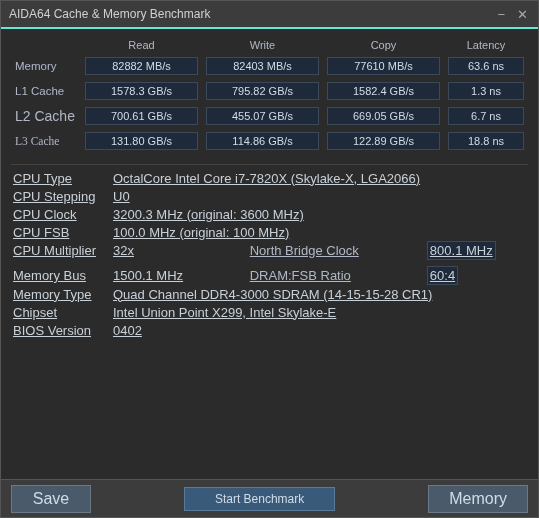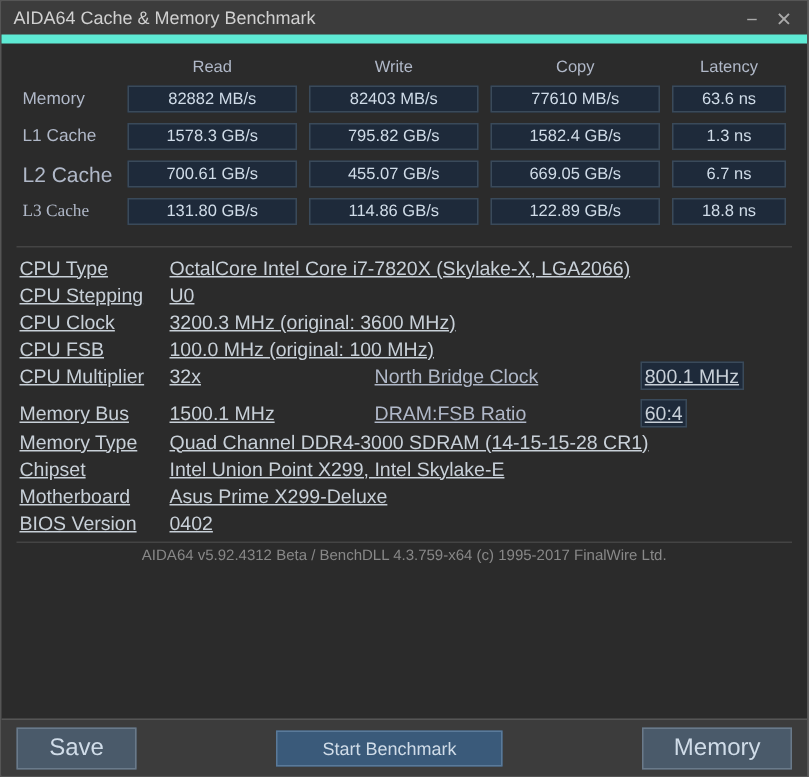--- a/index.html
+++ b/index.html
@@ -20,21 +20,21 @@
       border: 1px solid #555;
       display: flex;
       flex-direction: column;
     }
     .titlebar {
       background: #3c3c3c;
       display: flex;
       align-items: center;
       justify-content: space-between;
       padding: 5px 8px;
-      border-bottom: 6px solid #5eead4;
+      border-bottom: 2px solid #5eead4;
       height: 28px;
     }
     .titlebar-title {
       color: #d0d0d0;
       font-size: 12px;
       font-weight: normal;
     }
     .titlebar-buttons {
       display: flex;
       gap: 8px;
@@ -304,31 +304,26 @@
       </tr>
       <tr>
         <td class="info-label">Memory Type</td>
         <td class="info-value" colspan="3">Quad Channel DDR4-3000 SDRAM  (14-15-15-28 CR1)</td>
       </tr>
       <tr>
         <td class="info-label">Chipset</td>
         <td class="info-value" colspan="3">Intel Union Point X299, Intel Skylake-E</td>
       </tr>
       <tr>
-        <td class="info-label">Motherboard</td>
-        <td class="info-value" colspan="3">Asus Prime X299-Deluxe</td>
-      </tr>
-      <tr>
         <td class="info-label">BIOS Version</td>
         <td class="info-value" colspan="3">0402</td>
       </tr>
     </tbody>
       </table>
 
-    <div class="footer-note">AIDA64 v5.92.4312 Beta / BenchDLL 4.3.759-x64  (c) 1995-2017 FinalWire Ltd.</div>
   </div>
 
   <div class="bottom-bar">
     <button class="bottom-btn">Save</button>
     <button class="bottom-btn-primary">Start Benchmark</button>
     <button class="bottom-btn">Memory</button>
   </div>
 </div>
 
 </body></html>

